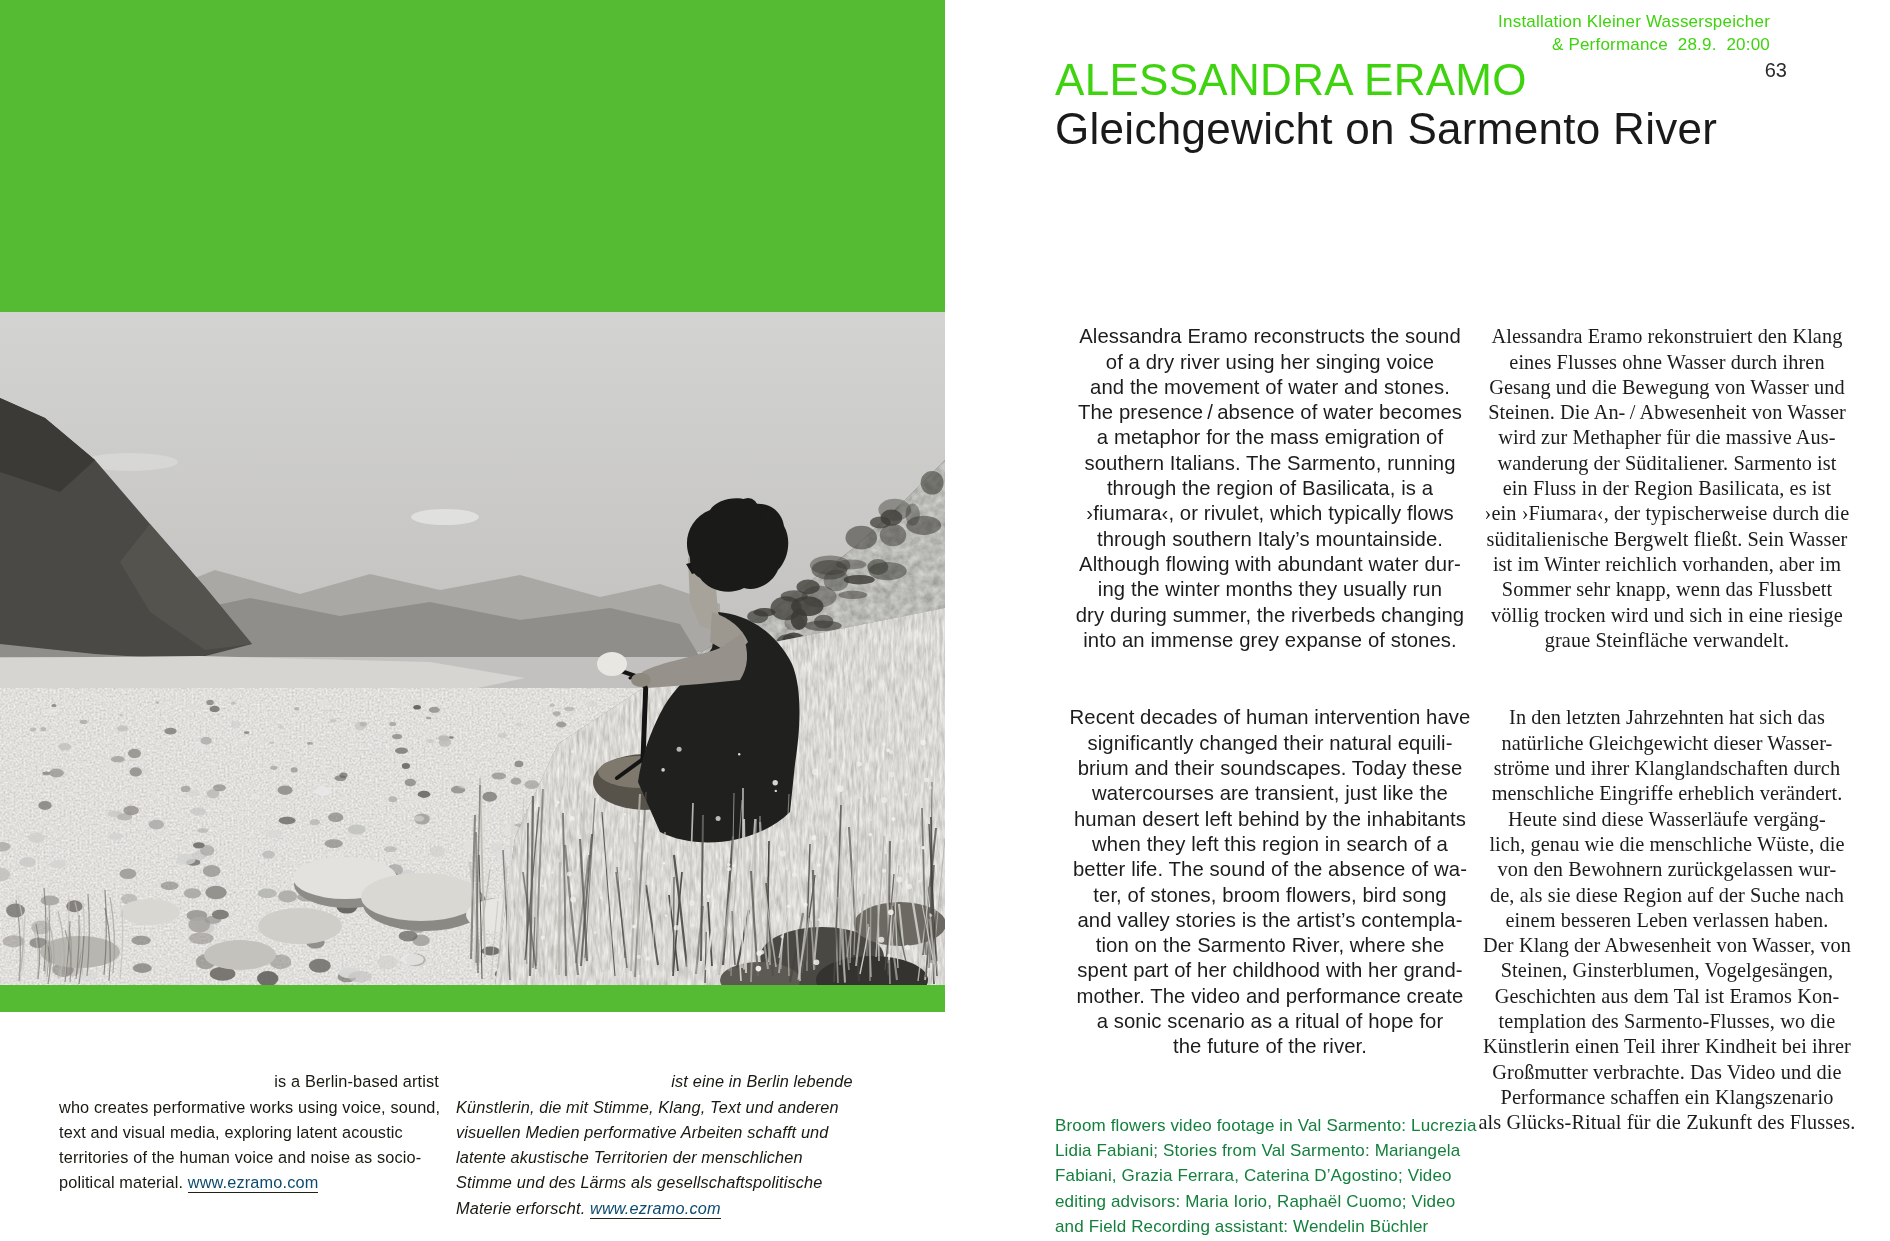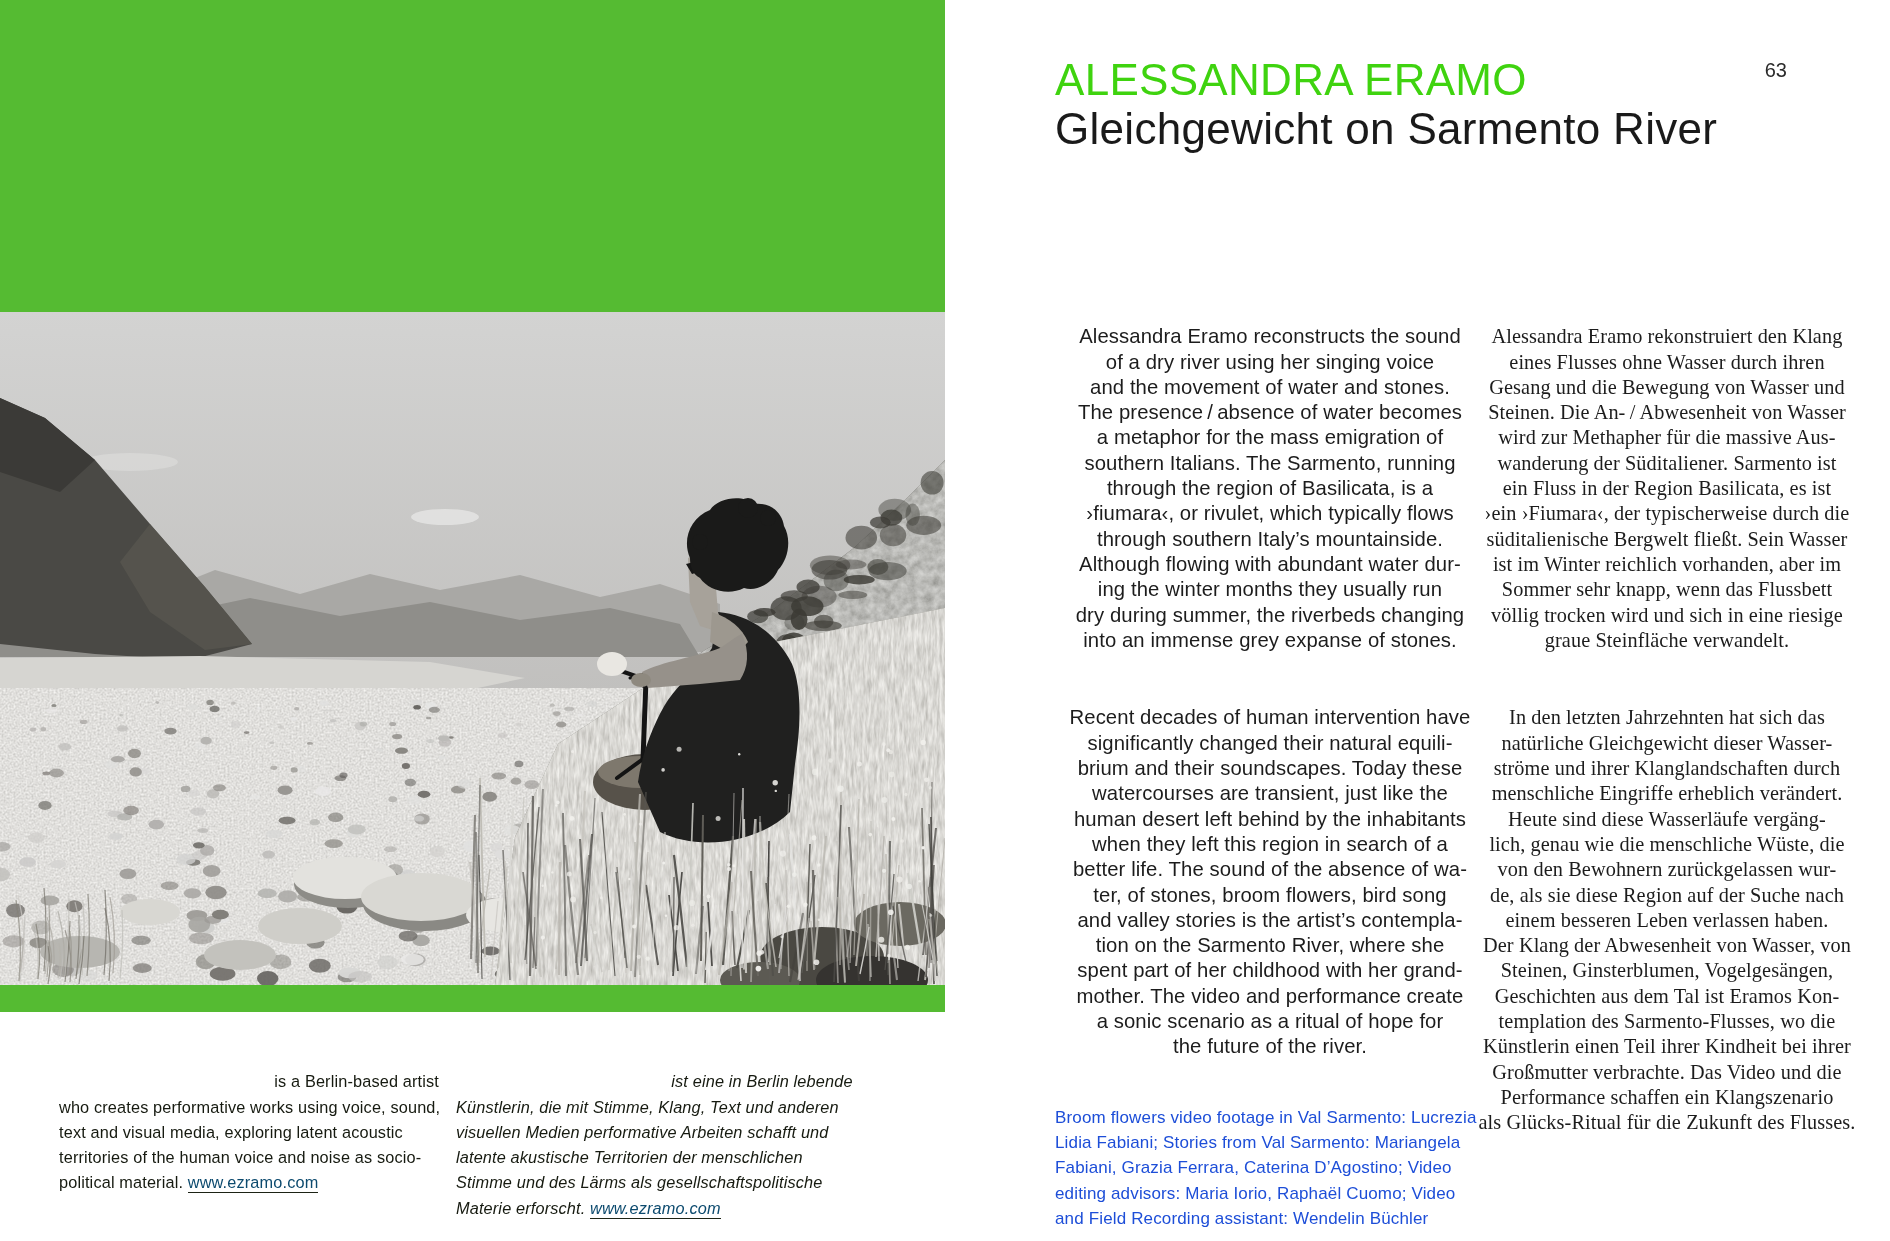--- a/index.html
+++ b/index.html
@@ -28,21 +28,21 @@
   .title{position:absolute;left:1055px;top:56px;font-size:44px;line-height:48.5px;
        font-weight:500;letter-spacing:.3px;white-space:nowrap;}
   .title-artist{color:#3fd30f;}
   .title-work{color:#1a1a1a;}
   .col{position:absolute;top:299px;font-size:20.3px;line-height:25.3px;color:#1c1c1c;
        white-space:pre-line;letter-spacing:.1px;}
   .col-en{left:1055px;width:430px;}
   .col-de{left:1452px;width:430px;font-family:Liberation Serif, serif;}
   .col p{margin:0;text-align:center;}
   .col p + p{margin-top:27px;}
-  .credits{margin-top:20px;font-size:17px;line-height:25.2px;color:#1d4ed8;letter-spacing:.15px;}
+  .credits{margin-top:28px;font-size:17px;line-height:25.2px;color:#15803d;letter-spacing:.15px;}
 </style>
 </head>
 <body>
 
 <div class="spread">
 
   <div class="left-page">
 
     <div class="photo">
       <svg width="945" height="673" viewBox="0 0 945 673">
@@ -751,20 +751,22 @@
 political material. </span><span class="bio-link">www.ezramo.com</span></p>
 
     <p class="bio bio-de"><span class="bio-name">ALESSANDRA ERAMO</span> <span class="bio-nat">(IT)</span> <span class="bio-rest">ist eine in Berlin lebende
 Künstlerin, die mit Stimme, Klang, Text und anderen
 visuellen Medien performative Arbeiten schafft und
 latente akustische Territorien der menschlichen
 Stimme und des Lärms als gesellschaftspolitische
 Materie erforscht. </span><span class="bio-link">www.ezramo.com</span></p>
   </div>
 
+  <div class="event-info">Installation Kleiner Wasserspeicher
+&amp; Performance  28.9.  20:00</div>
   <div class="page-number">63</div>
 
   <div class="title">
     <div class="title-artist">ALESSANDRA ERAMO</div>
     <div class="title-work">Gleichgewicht on Sarmento River</div>
   </div>
 
   <div class="col col-en">
     <p>Alessandra Eramo reconstructs the sound
 of a dry river using her singing voice

